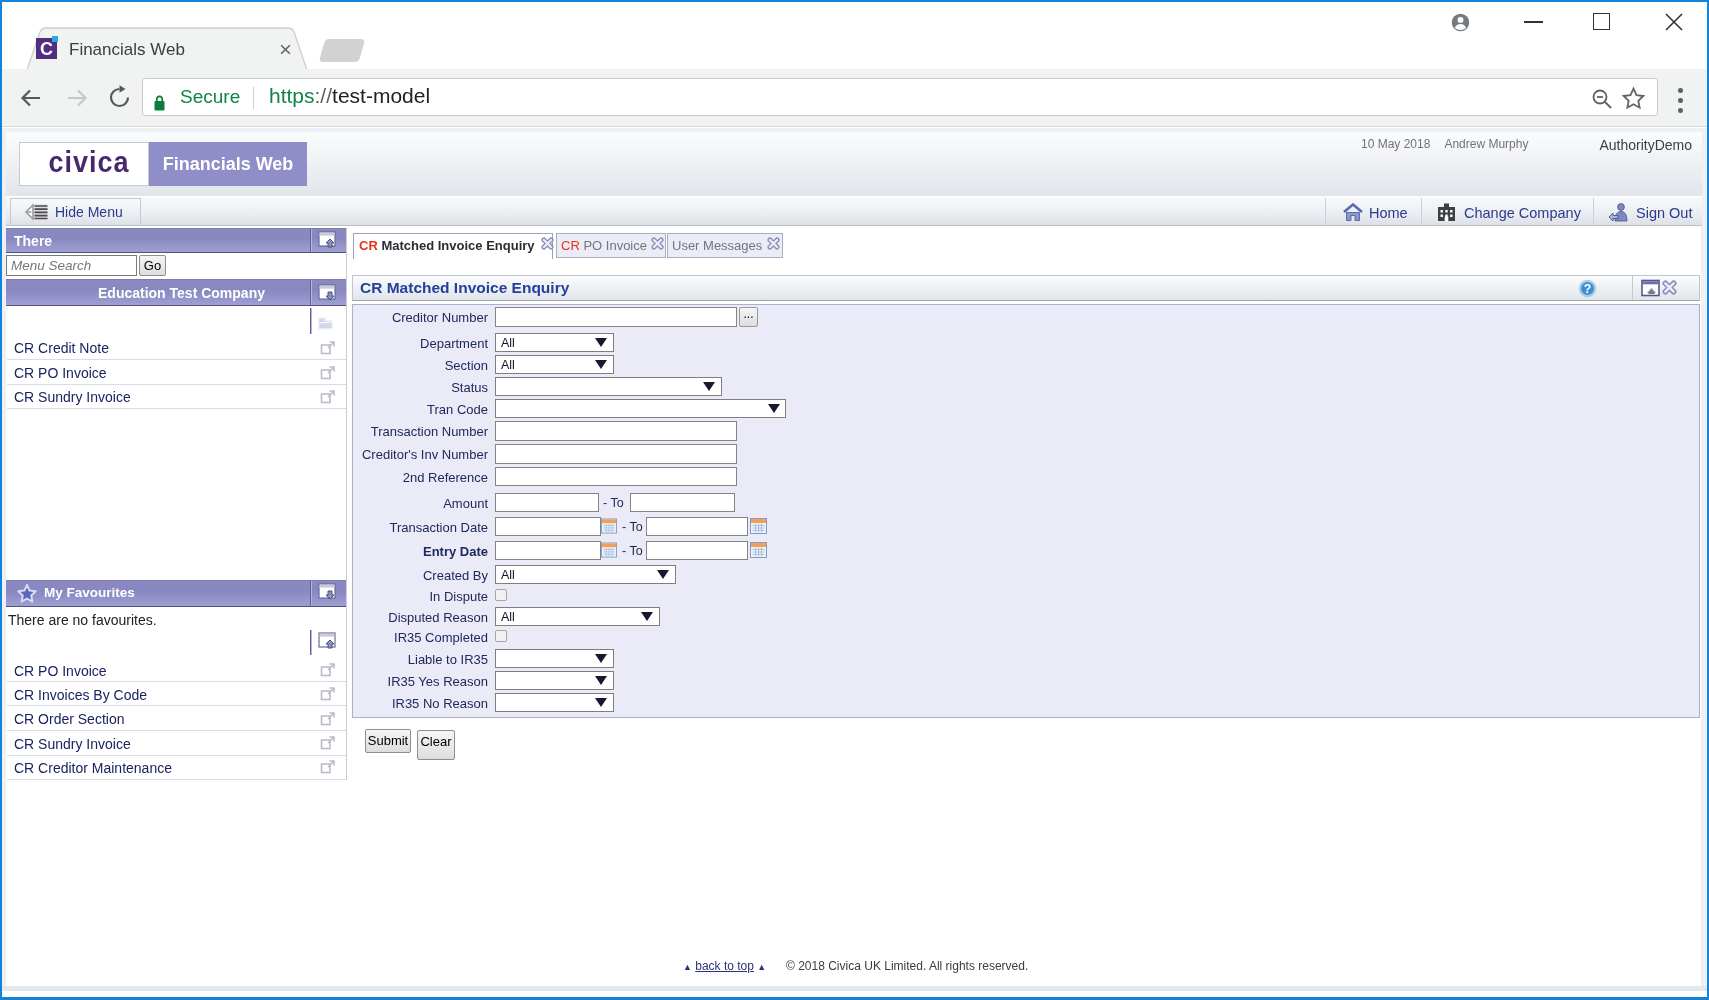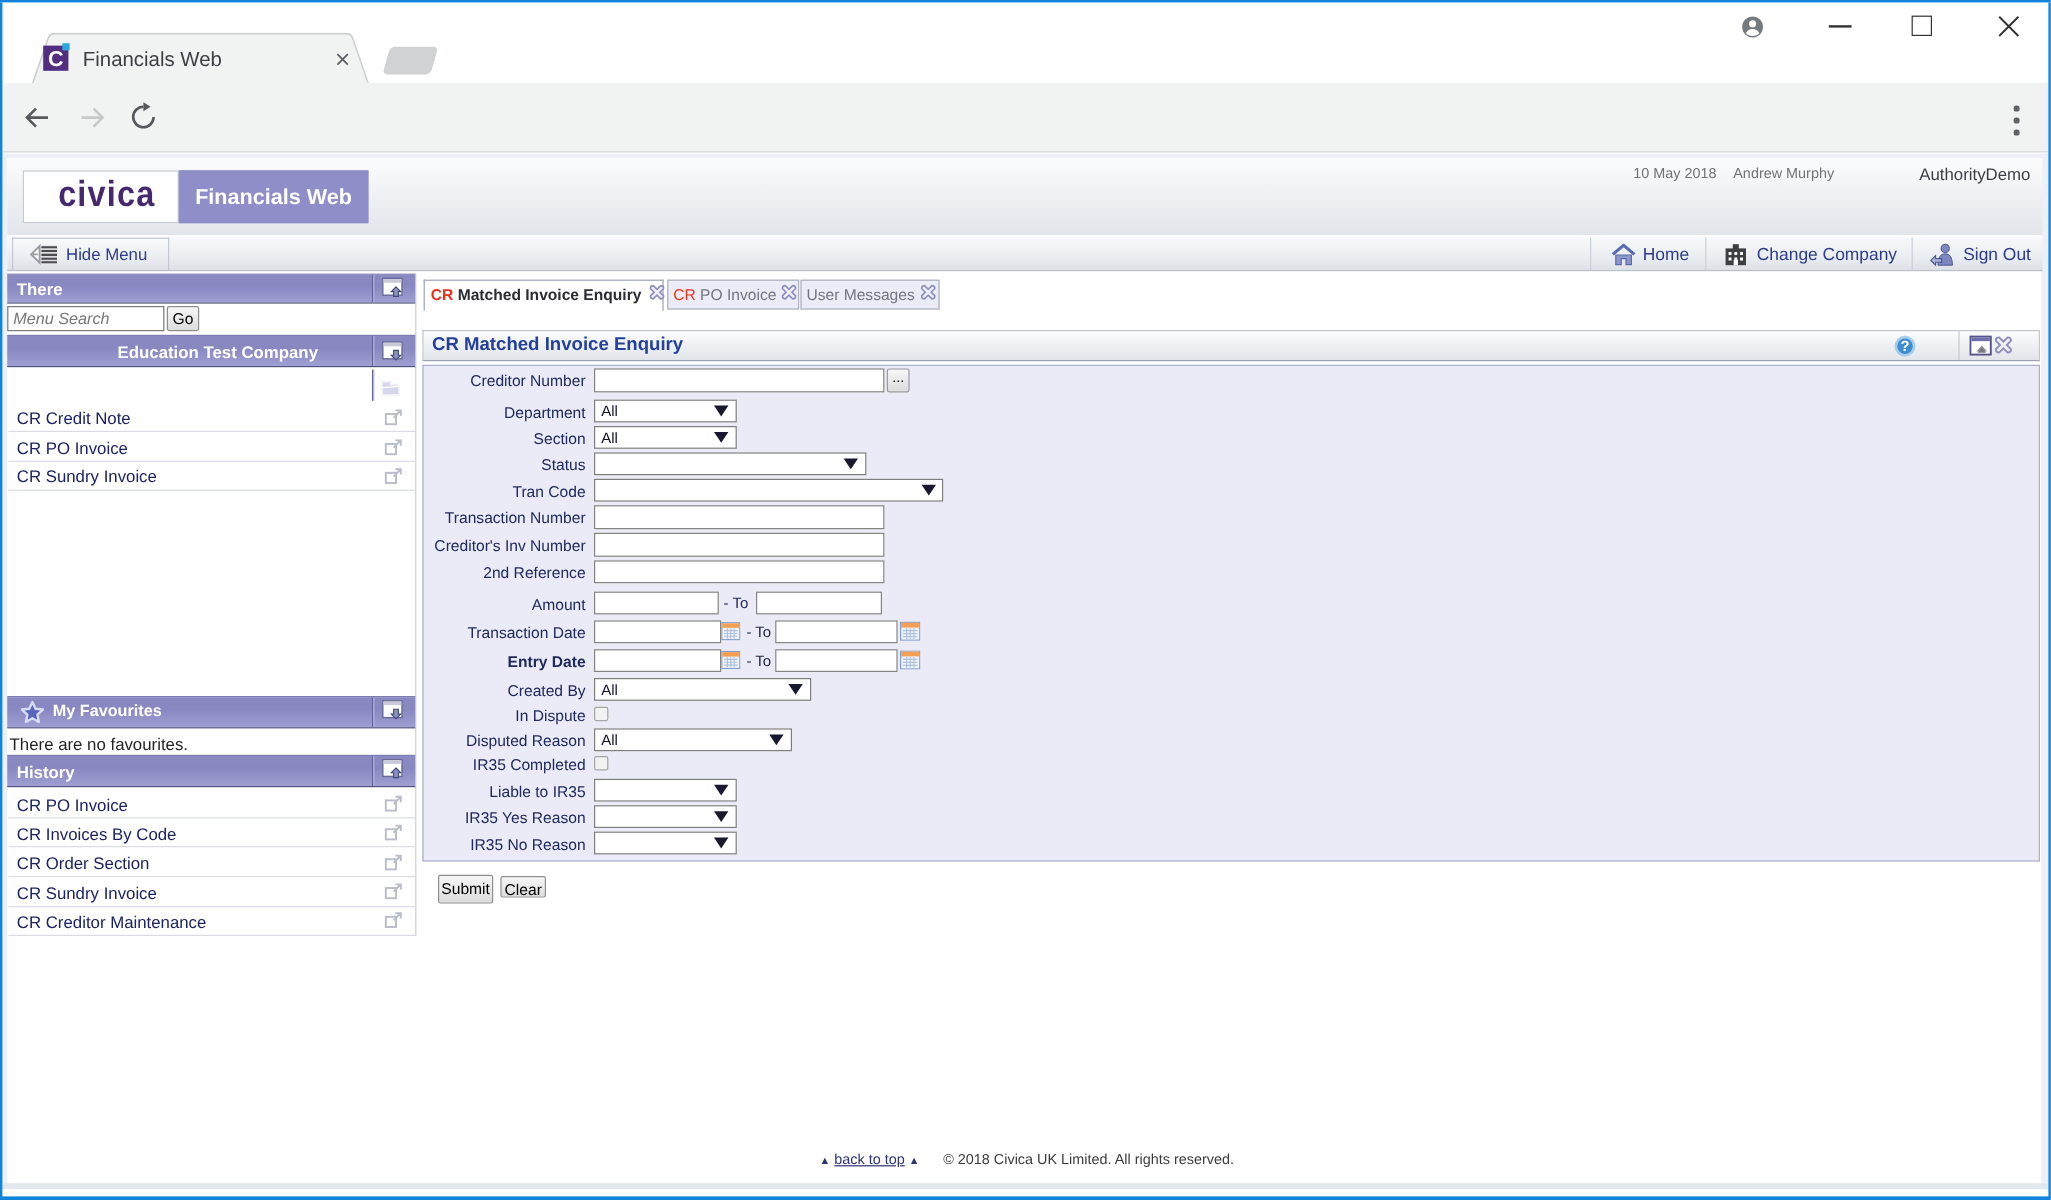--- a/index.html
+++ b/index.html
@@ -73,20 +73,40 @@
 </svg>
 
 <svg class="abs" style="left:62px;top:16px;" width="26" height="26" viewBox="0 0 26 26">
   <path d="M4 13 L20 13 M14 5.5 L21.5 13 L14 20.5" stroke="#c6c8ca" stroke-width="2.2" fill="none"></path>
 </svg>
 
 <svg class="abs" style="left:104px;top:15px;" width="27" height="27" viewBox="0 0 27 27">
   <path d="M22 13.5 A 8.5 8.5 0 1 1 13.5 5" stroke="#55595e" stroke-width="2.2" fill="none"></path>
   <path d="M13.5 1.2 L19.5 5 L13.5 8.8 Z" fill="#55595e"></path>
 </svg>
+<div class="abs" id="omnibox">
+
+  <svg class="abs" style="left:11px;top:16px;" width="11" height="16" viewBox="0 0 11 16">
+    <rect x="0.5" y="6" width="10" height="9.5" rx="1" fill="#0e7c3f"></rect>
+    <path d="M2.8 6 V4 A2.7 2.7 0 0 1 8.2 4 V6" stroke="#0e7c3f" stroke-width="1.7" fill="none"></path>
+  </svg>
+  <div class="abs" style="left:37px;top:7px;font-size:19px;color:#128347;">Secure</div>
+  <div class="abs" style="left:110px;top:7px;width:1px;height:22px;background:#cfd0d1;top:8px;"></div>
+  <div class="abs" style="left:126px;top:5px;font-size:21px;color:#202124;"><span style="color:#128347;">https</span><span style="color:#5b5e62;">://</span>test-model</div>
+
+  <svg class="abs" style="left:1447px;top:8px;" width="24" height="24" viewBox="0 0 24 24">
+    <circle cx="10" cy="10" r="6.5" stroke="#5f6368" stroke-width="1.8" fill="none"></circle>
+    <path d="M7 10 L13 10" stroke="#5f6368" stroke-width="1.8"></path>
+    <path d="M15 15 L21 21" stroke="#5f6368" stroke-width="2"></path>
+  </svg>
+
+  <svg class="abs" style="left:1478px;top:7px;" width="25" height="25" viewBox="0 0 24 24">
+    <path d="M12 2.6 L14.9 8.8 L21.5 9.6 L16.6 14.2 L17.9 20.8 L12 17.5 L6.1 20.8 L7.4 14.2 L2.5 9.6 L9.1 8.8 Z" fill="none" stroke="#5f6368" stroke-width="1.7"></path>
+  </svg>
+</div>
 
 <div class="abs" style="left:1676px;top:19px;width:4.5px;height:4.5px;border-radius:50%;background:#5f6368;"></div>
 <div class="abs" style="left:1676px;top:29px;width:4.5px;height:4.5px;border-radius:50%;background:#5f6368;"></div>
 <div class="abs" style="left:1676px;top:39px;width:4.5px;height:4.5px;border-radius:50%;background:#5f6368;"></div>
 </div>
 
 <div class="abs" id="page">
 <div class="abs" style="left:0;top:0;width:1705px;height:4px;background:#edf0f4;"></div>
 <div class="abs" style="left:0;top:0;width:4px;height:858px;background:#edf0f4;"></div>
 <div class="abs" style="left:1699px;top:0;width:6px;height:858px;background:#edf0f4;"></div>
@@ -197,21 +217,20 @@
   <path d="M10 1 L12.6 6.6 L18.8 7.3 L14.2 11.5 L15.4 17.6 L10 14.5 L4.6 17.6 L5.8 11.5 L1.2 7.3 L7.4 6.6 Z" fill="#5b66bd" stroke="#d6dcf2" stroke-width="2" stroke-linejoin="round"></path>
 </svg>
 <div class="abs" style="left:42px;top:457px;color:#fff;font-weight:bold;font-size:13.5px;">My Favourites</div>
 <div class="abs" style="left:308px;top:453px;width:1px;height:25px;background:#62629a;"></div>
     <div class="abs" style="left:309px;top:453px;width:1px;height:25px;background:#b4b4dc;"></div>
 <svg class="abs" style="left:316px;top:455px;" width="19" height="18" viewBox="0 0 19 18">
       <use href="#windn"></use>
     </svg>
 <div class="abs" style="left:6px;top:484px;font-size:14px;color:#222;">There are no favourites.</div>
 
-<div class="abs pbar" style="left:4px;top:501px;width:340px;height:27px;line-height:26px;padding-left:8px;">History</div>
 <div class="abs" style="left:308px;top:502px;width:1px;height:25px;background:#62629a;"></div>
     <div class="abs" style="left:309px;top:502px;width:1px;height:25px;background:#b4b4dc;"></div>
 <svg class="abs" style="left:316px;top:504px;" width="19" height="18" viewBox="0 0 19 18">
       <use href="#winup"></use>
     </svg>
 <div class="abs item" style="left:12px;top:535px;">CR PO Invoice</div>
 <div class="abs sep" style="left:5px;top:553px;width:339px;"></div>
 <div class="abs item" style="left:12px;top:559px;">CR Invoices By Code</div>
 <div class="abs sep" style="left:5px;top:577px;width:339px;"></div>
 <div class="abs item" style="left:12px;top:583px;">CR Order Section</div>
@@ -339,21 +358,21 @@
 <div class="abs sel" style="left:493px;top:521px;width:119px;height:19px;line-height:18px;padding-left:5px;"></div>
 <div class="abs tri" style="left:593px;top:526px;"></div>
 <div class="abs lbl" style="left:236px;top:546px;width:250px;">IR35 Yes Reason</div>
 <div class="abs sel" style="left:493px;top:543px;width:119px;height:19px;line-height:18px;padding-left:5px;"></div>
 <div class="abs tri" style="left:593px;top:548px;"></div>
 <div class="abs lbl" style="left:236px;top:568px;width:250px;">IR35 No Reason</div>
 <div class="abs sel" style="left:493px;top:565px;width:119px;height:19px;line-height:18px;padding-left:5px;"></div>
 <div class="abs tri" style="left:593px;top:570px;"></div>
 
 <div class="abs btn" style="left:363px;top:601px;width:46px;height:24px;line-height:22px;">Submit</div>
-<div class="abs btn" style="left:415px;top:602px;width:38px;height:18px;line-height:21px;">Clear</div>
+<div class="abs btn" style="left:415px;top:602px;width:38px;height:30px;line-height:21px;">Clear</div>
 
 <div class="abs" style="left:681px;top:831px;font-size:12px;color:#2c3377;"><span style="font-size:9px;">▲</span> <span style="text-decoration:underline;">back to top</span> <span style="font-size:9px;">▲</span></div>
 <div class="abs" style="left:784px;top:831px;font-size:12px;color:#3c3c3c;">© 2018 Civica UK Limited. All rights reserved.</div>
 </div>
 <div class="abs" id="botband"></div>
 <div class="abs" id="botwhite"></div>
 <div class="abs" id="leftborder"></div>
 <div class="abs" id="rightborder"></div>
 <div class="abs" id="bottomline"></div>
 

